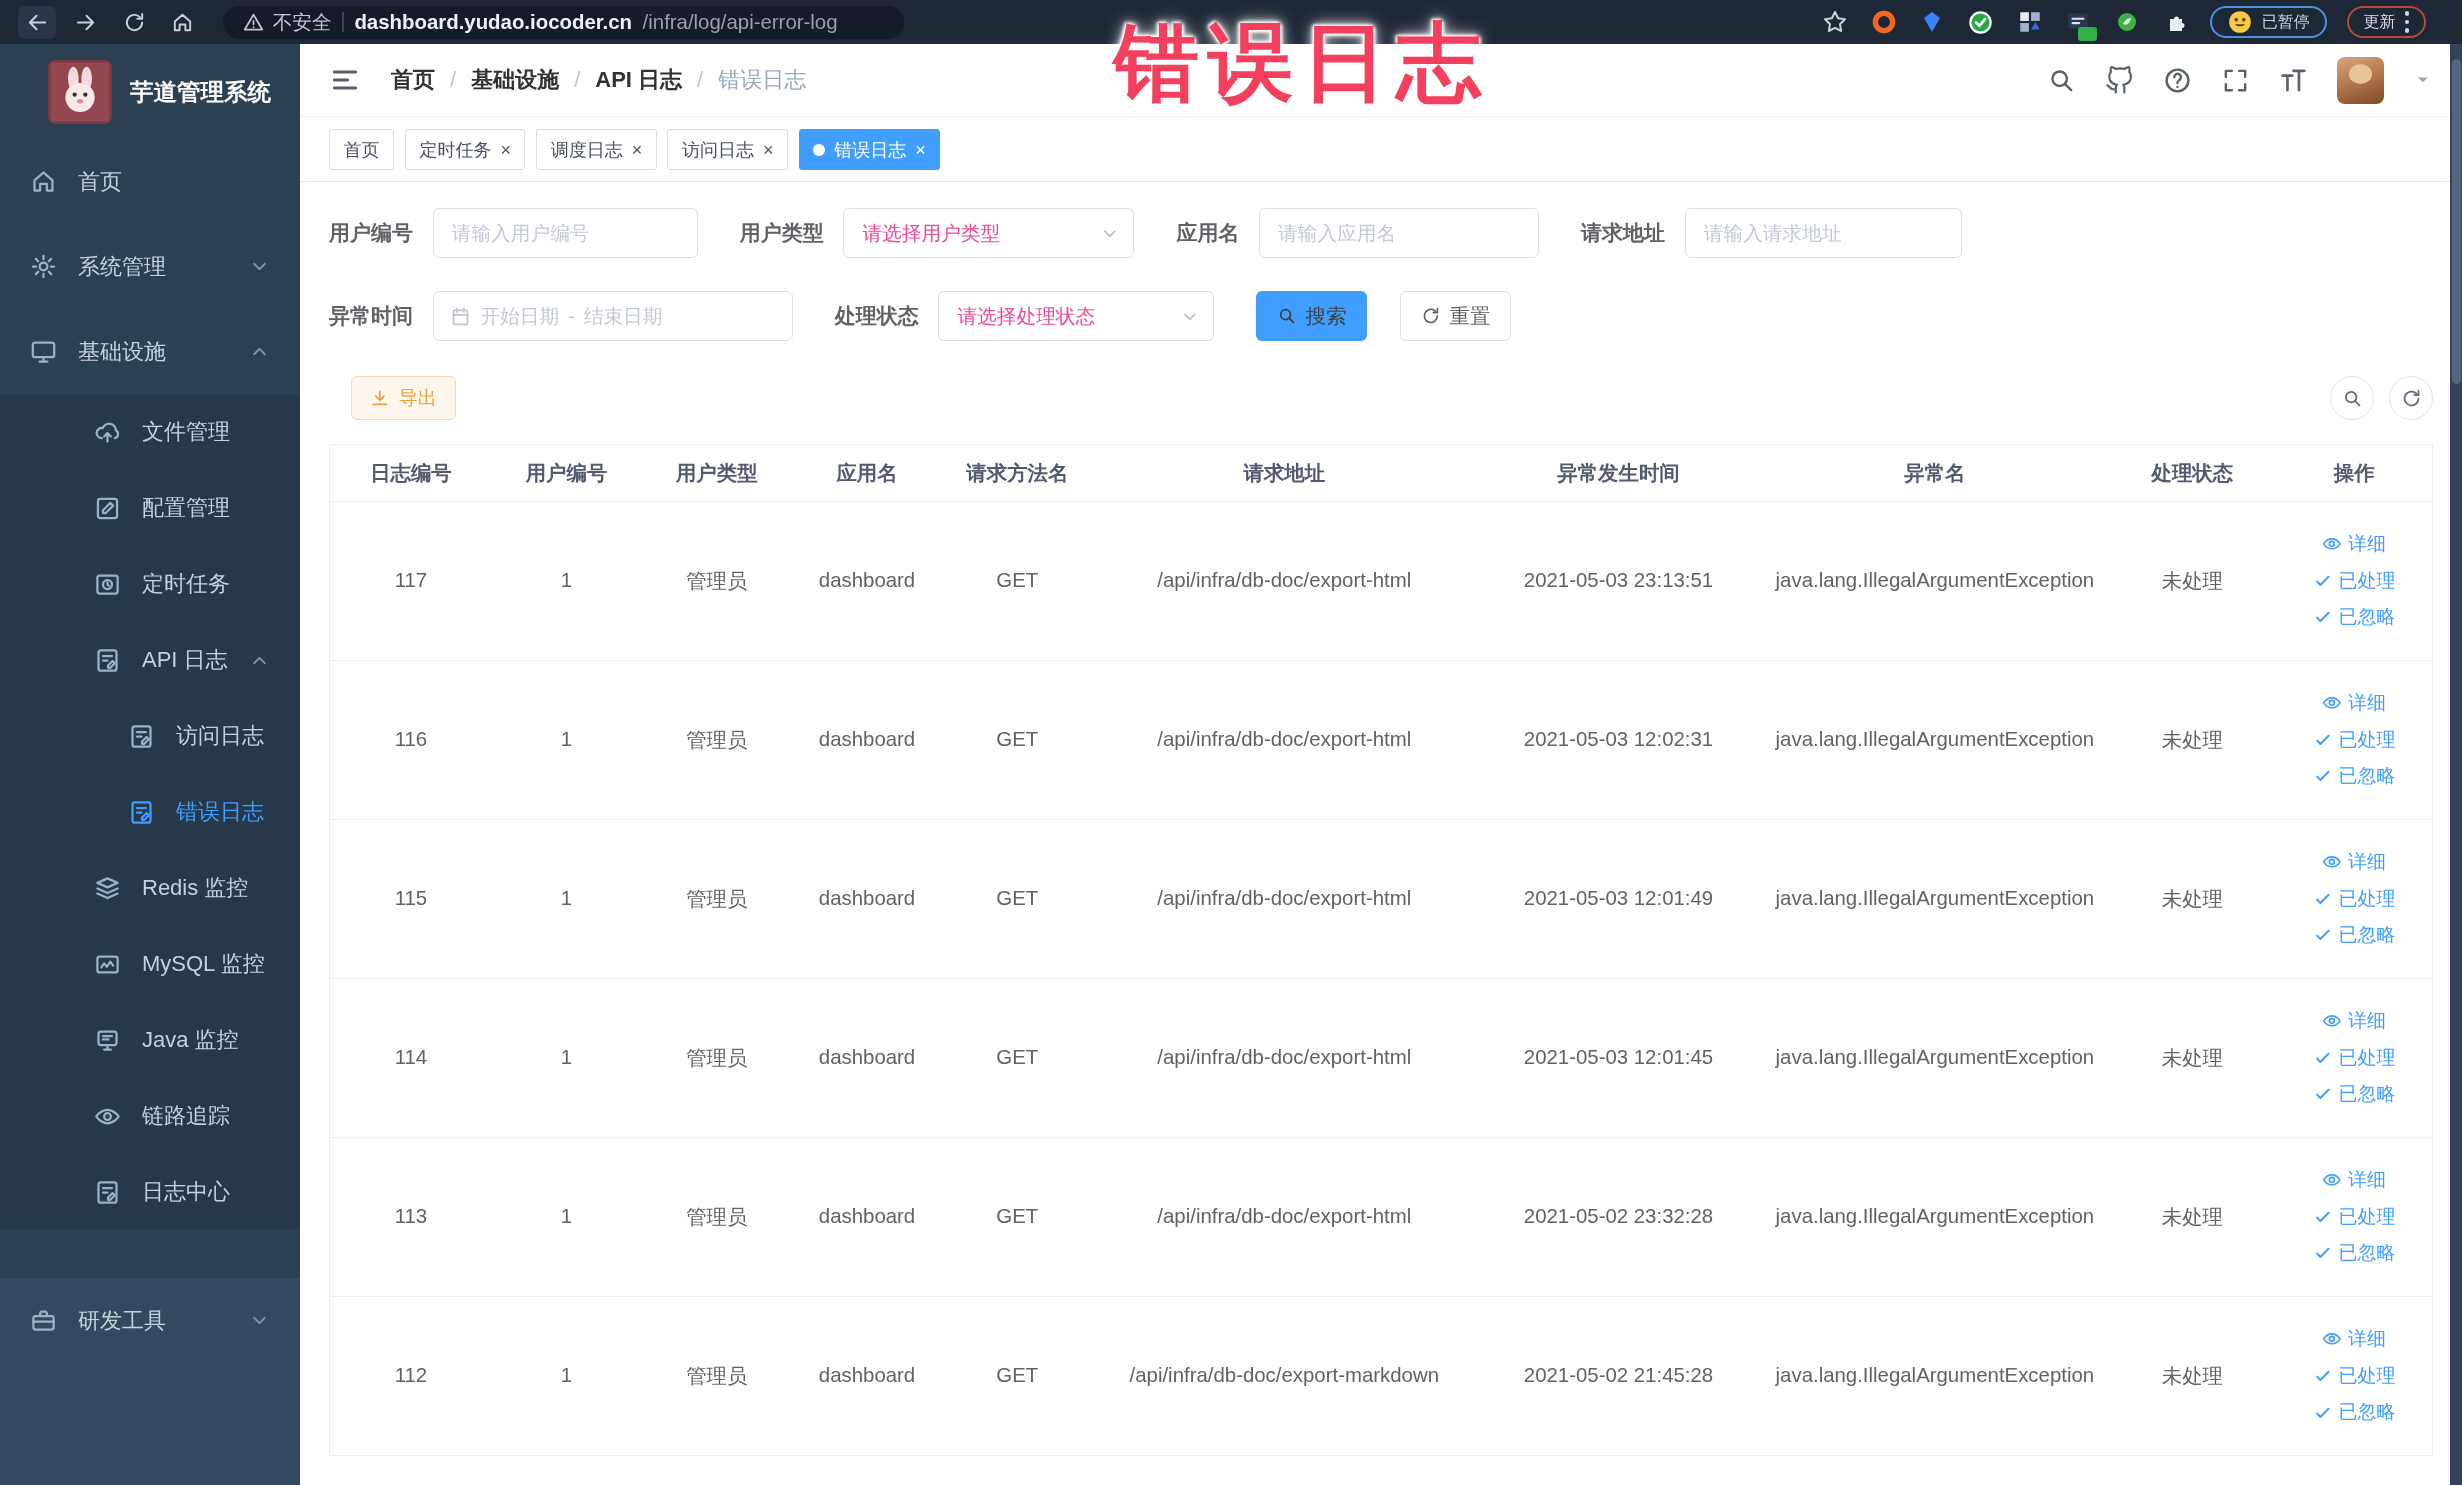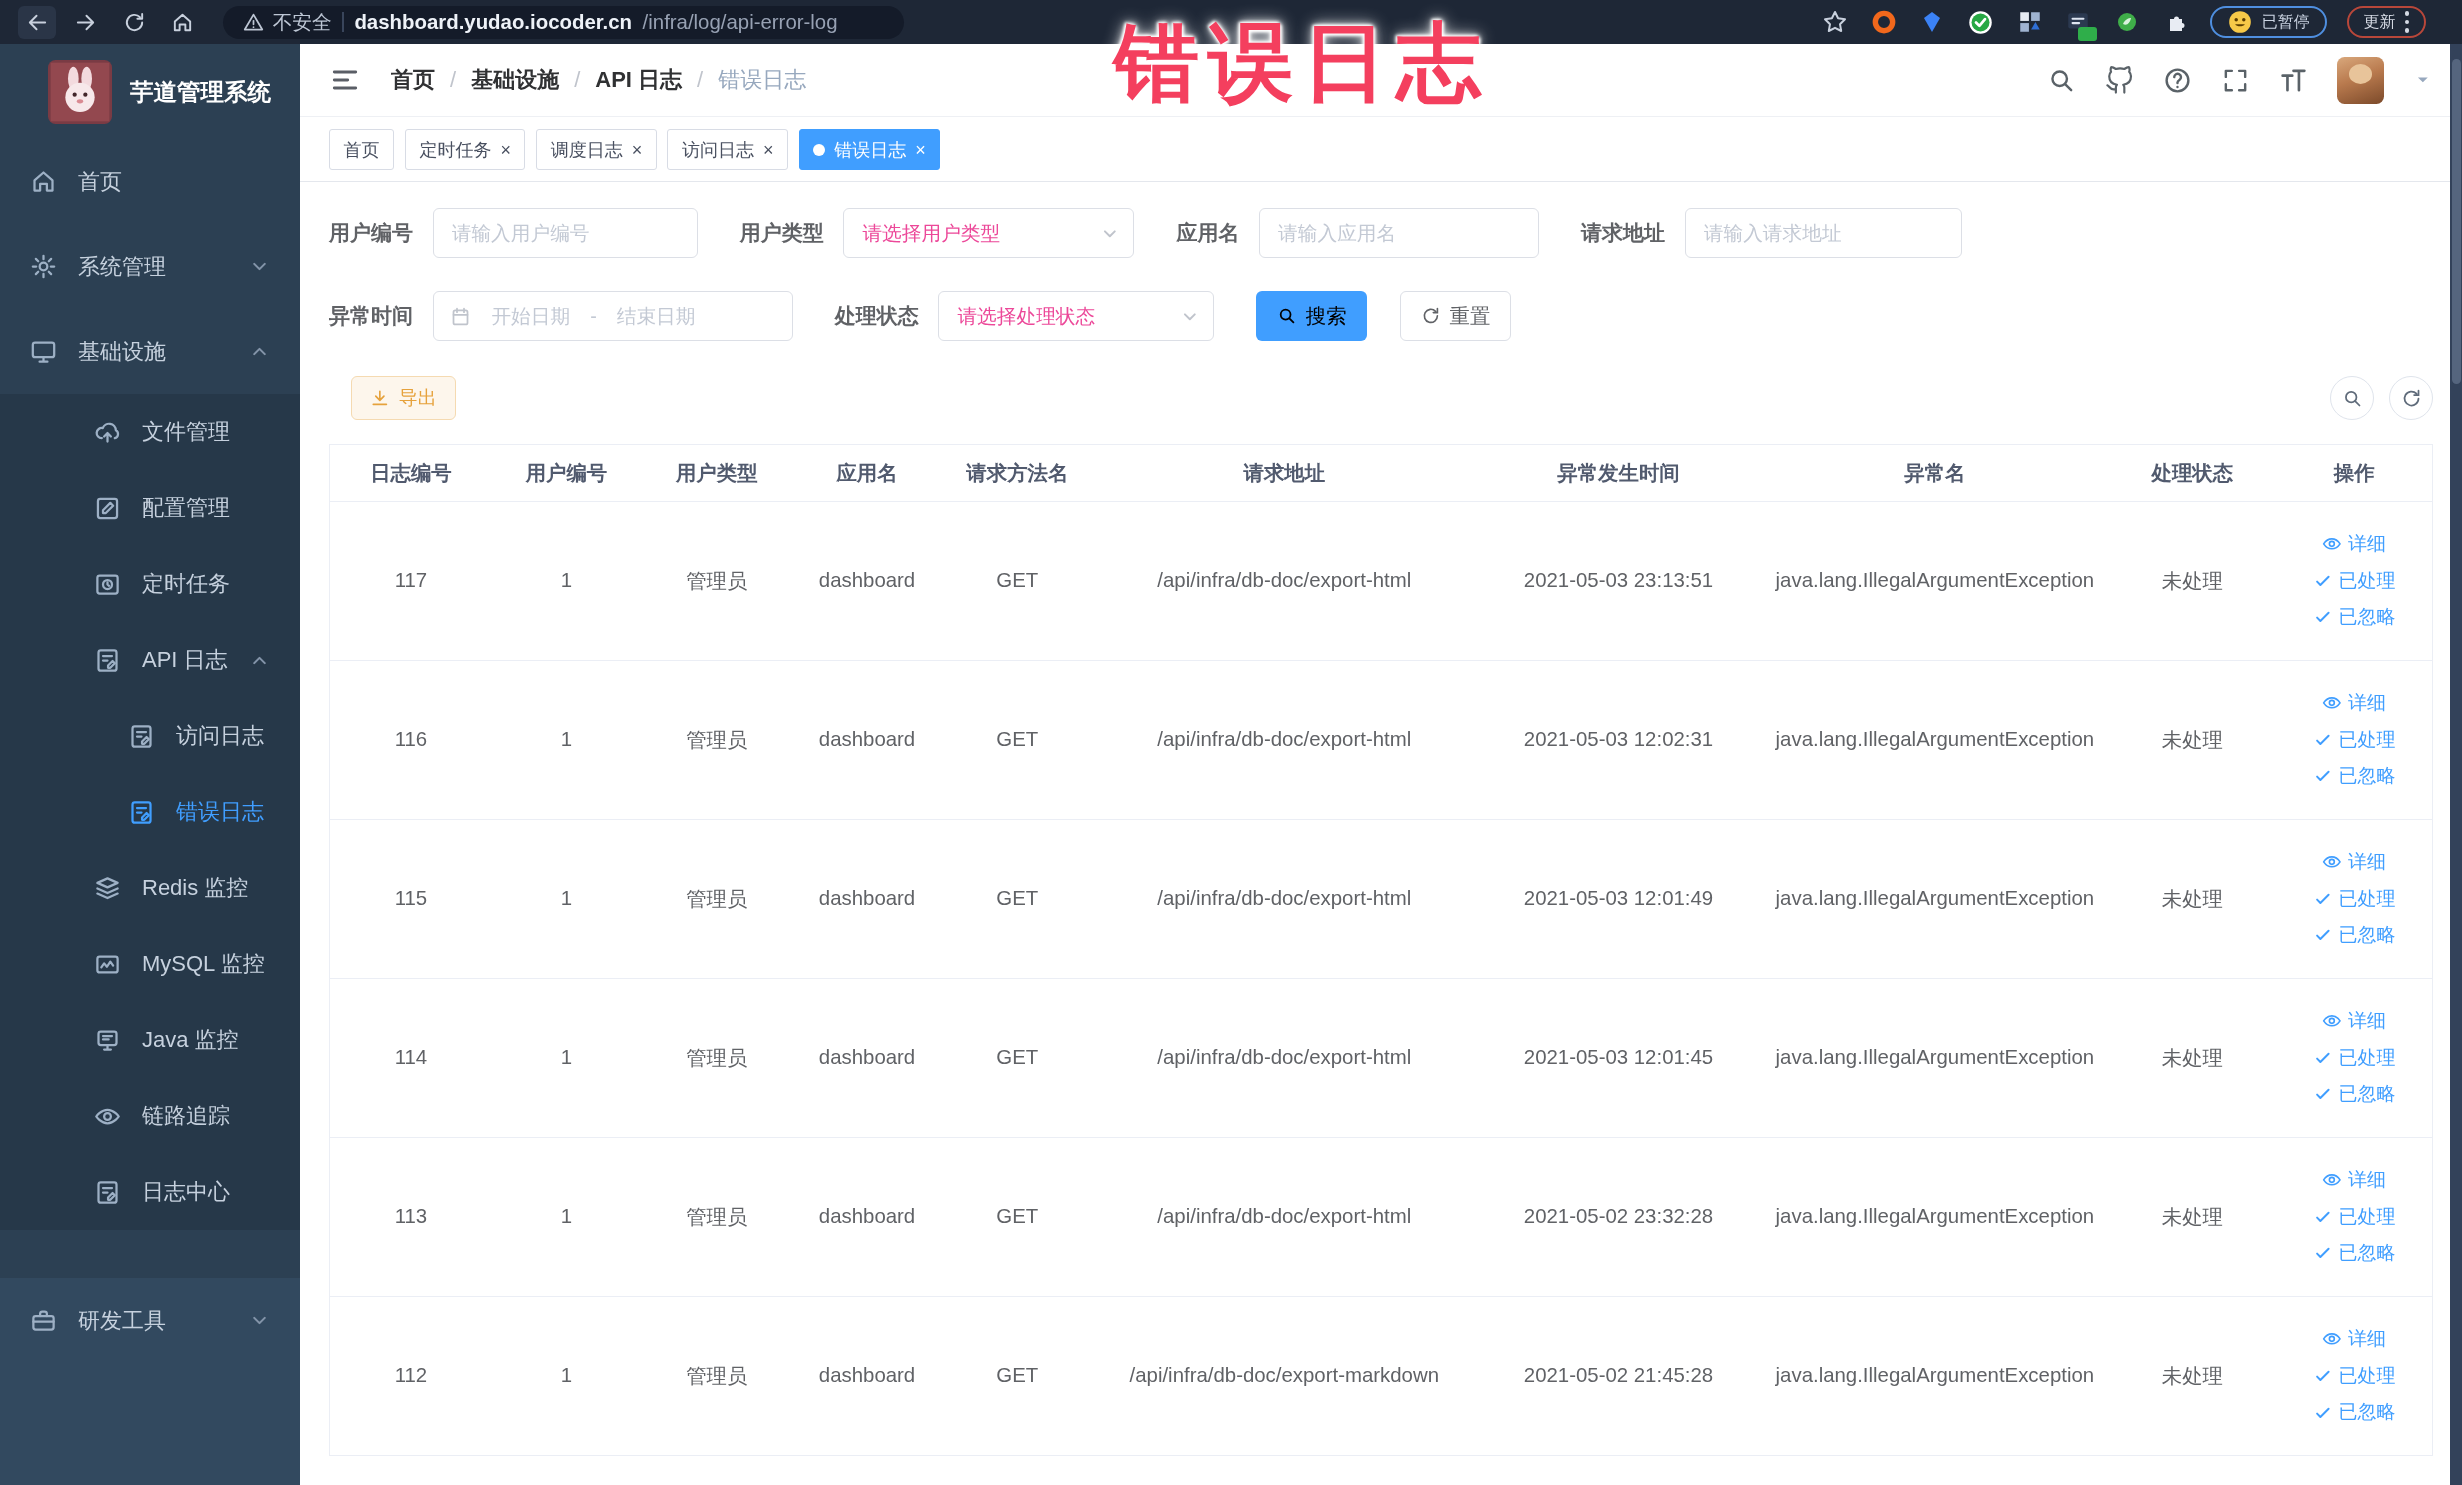--- a/index.html
+++ b/index.html
@@ -69,26 +69,26 @@
   .content { position:absolute; left:300px; top:182px; right:0; bottom:0; background:#fff; padding:0 29px; }
   .filter-row { display:flex; align-items:center; }
   .filter-row.r1 { margin-top:26px; }
   .filter-row.r2 { margin-top:33px; }
   .f-group { display:flex; align-items:center; margin-right:42px; }
   .f-label { font-size:21px; color:#606266; font-weight:700; margin-right:19.7px; white-space:nowrap; }
   .f-input { height:50px; border:0.8px solid #dcdfe6; border-radius:6px; padding:0 18px; font-size:19.7px; color:#606266; outline:none; font-family:inherit; }
   .f-input::placeholder { color:#c3c9d4; }
   .f-select { height:50px; border:0.8px solid #dcdfe6; border-radius:6px; padding:0 42px 0 18px; font-size:19.7px; color:#ec4899; display:flex; align-items:center; position:relative; cursor:pointer; background:#fff; }
   .f-select .sel-arrow { position:absolute; right:13.6px; top:15px; width:19.7px; height:19.7px; color:#c0c4cc; }
-  .f-date { height:50px; border:0.8px solid #dcdfe6; border-radius:6px; display:flex; align-items:center; padding:0 16.7px; gap:20px; width:360px; color:#c3c9d4; font-size:19.7px; background:#fff; }
+  .f-date { height:50px; border:0.8px solid #dcdfe6; border-radius:6px; display:flex; align-items:center; padding:0 16.7px; gap:9px; width:360px; color:#c3c9d4; font-size:19.7px; background:#fff; }
   .f-date .cal { width:21px; height:21px; color:#c0c4cc; flex:none; }
   .f-date .range-sep { color:#c3c9d4; }
   .btn { height:50px; border-radius:6px; display:inline-flex; align-items:center; gap:9px; font-size:20.4px; padding:0 19.7px; cursor:pointer; border:0.8px solid transparent; }
   .btn .bic { width:19.7px; height:19.7px; }
-  .btn.primary { background:#409eff; color:#000000; }
+  .btn.primary { background:#409eff; color:#404040; }
   .btn.plain { background:#fff; border-color:#dcdfe6; color:#606266; margin-left:33px; }
   .btn.warn { height:44px; background:#fdf6ec; border-color:#f5dab1; color:#e6a23c; font-size:19px; padding:0 18px; }
   .toolbar-row { margin-top:35px; display:flex; align-items:center;margin-left:22px; }
   .tool-circles { margin-left:auto; display:flex; gap:15px; }
   .circle-btn { width:44px; height:44px; border-radius:50%; border:0.8px solid #dfe4ec; display:flex; align-items:center; justify-content:center; color:#5f6b7a; background:#fff; cursor:pointer; }
   .circle-btn svg { width:21px; height:21px; }
 
   
   .table-wrap { margin-top:24px; border:0.8px solid #ebeef5; }
   table.grid { width:100%; border-collapse:collapse; table-layout:fixed; }

